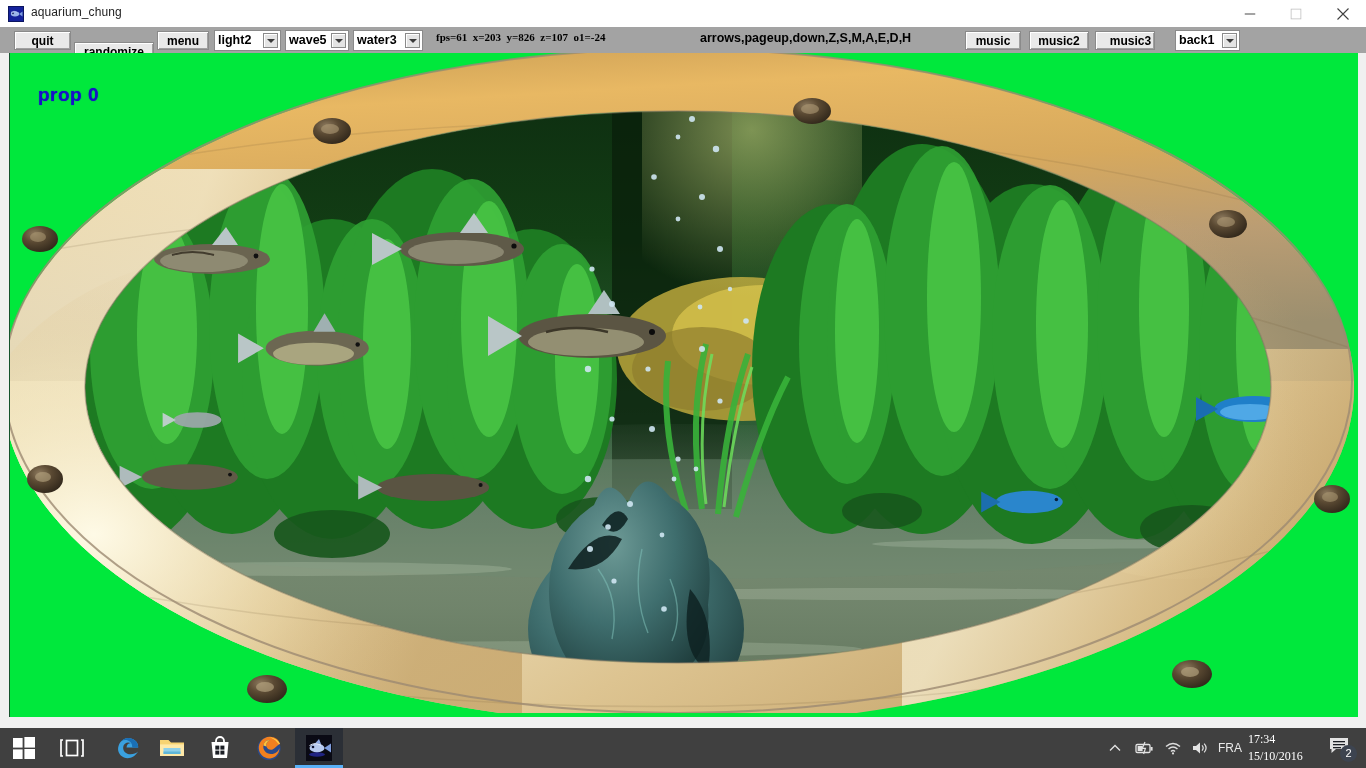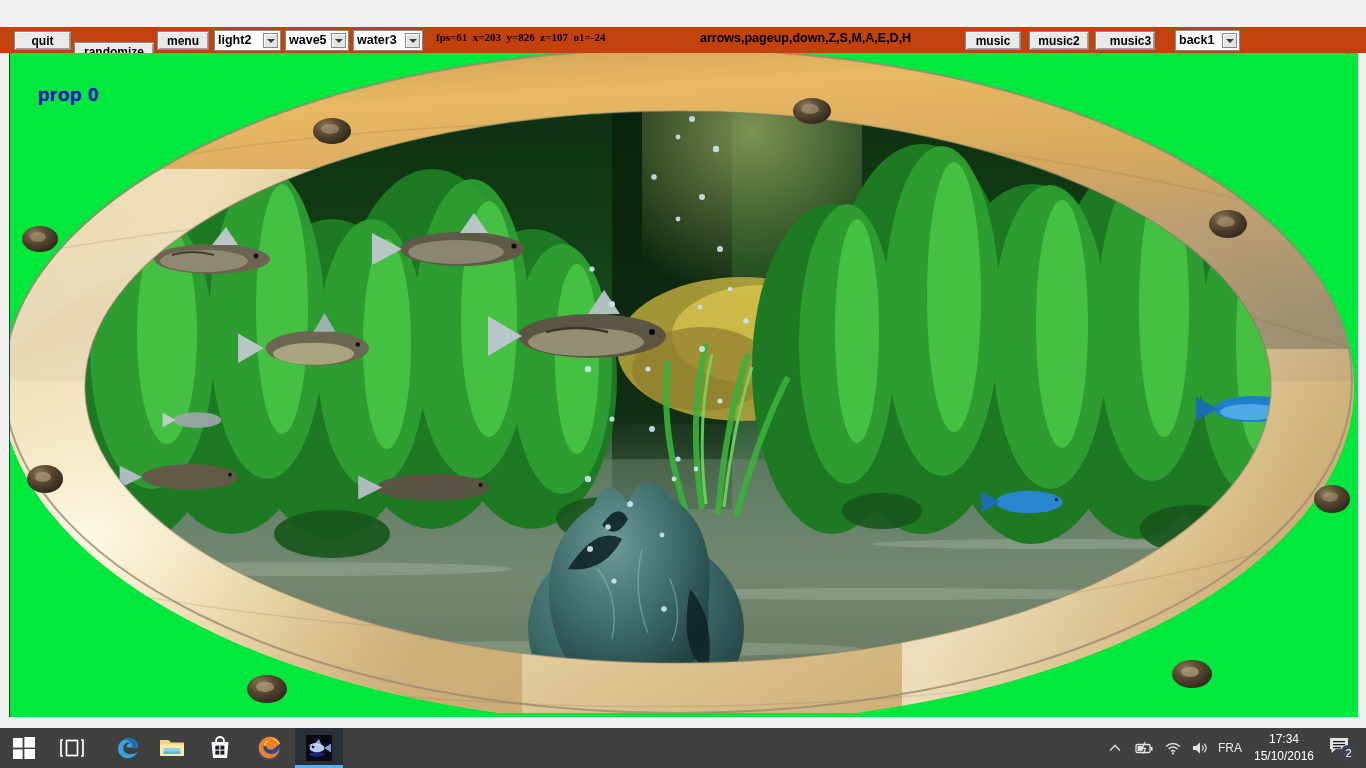--- a/index.html
+++ b/index.html
@@ -16,21 +16,21 @@
   #app-icon svg{display:block;}
   #title-text{position:absolute;left:31px;top:5px;font-size:12px;color:#222;
               font-family:"Liberation Sans",sans-serif;letter-spacing:.1px;}
   .win-btn{position:absolute;top:0;width:46px;height:27px;cursor:default;}
   #btn-min{right:93px;}
   #btn-max{right:47px;}
   #btn-close{right:0px;}
   .win-btn svg{position:absolute;left:50%;top:50%;transform:translate(-50%,-50%);}
 
   
-  #toolbar{position:absolute;left:0;top:27px;width:1366px;height:26px;background:#c2410c;}
+  #toolbar{position:absolute;left:0;top:27px;width:1366px;height:26px;background:#a3a3a3;}
   .tb-btn{position:absolute;top:4px;height:19px;background:#e9e9e9;
           border:1px solid #8a8a8a;box-shadow:inset 1px 1px 0 #ffffff, inset -1px -1px 0 #a0a0a0;
           font-family:"Liberation Sans",sans-serif;font-size:12px;font-weight:bold;color:#000;
           text-align:center;line-height:18px;cursor:default;box-sizing:border-box;}
   .tb-combo{position:absolute;top:3px;height:21px;background:#ffffff;
             border:1px solid #8a8a8a;box-sizing:border-box;cursor:default;}
   .tb-combo .cb-val{position:absolute;left:3px;top:1px;font-size:12.5px;font-weight:bold;
                     color:#000;font-family:"Liberation Sans",sans-serif;line-height:17px;}
   .tb-combo .cb-arrow{position:absolute;right:2px;top:2px;width:15px;height:15px;
                       background:#e4e4e4;border:1px solid #8a8a8a;box-sizing:border-box;
@@ -57,34 +57,61 @@
   #taskbar{position:absolute;left:0;top:728px;width:1366px;height:40px;background:#404040;}
   .tb-item{position:absolute;top:0;width:48px;height:40px;cursor:default;}
   .tb-item svg{position:absolute;left:50%;top:50%;transform:translate(-50%,-50%);}
   .tb-active{background:#2b2f36;}
   .tb-underline{position:absolute;bottom:0;height:3px;background:#59b0f7;}
   #tray{position:absolute;right:0;top:0;height:40px;}
   .tray-ico{position:absolute;top:0;height:40px;width:26px;cursor:default;}
   .tray-ico svg{position:absolute;left:50%;top:50%;transform:translate(-50%,-50%);}
   #tray-lang{position:absolute;right:124px;top:13px;font-size:12px;color:#e8e8e8;
              font-family:"Liberation Sans",sans-serif;}
-  #clock{position:absolute;right:46px;top:3px;width:72px;text-align:center;color:#fff;
-         font-family:Liberation Sans, sans-serif;}
+  #clock{position:absolute;right:46px;top:3px;width:72px;text-align:left;color:#fff;
+         font-family:Liberation Serif, serif;}
   #clock .t{font-size:12px;line-height:17px;}
   #clock .d{font-size:12px;line-height:17px;}
   #notif{position:absolute;right:4px;top:0;width:40px;height:40px;cursor:default;}
   #notif-badge{position:absolute;right:5px;bottom:6px;width:17px;height:17px;border-radius:50%;
                background:#3d4450;color:#fff;font-size:11px;text-align:center;line-height:17px;
                font-family:"Liberation Sans",sans-serif;}
 </style>
 </head>
 <body>
 
 <div id="app-window">
 
+  <div id="title-bar">
+    <div id="app-icon">
+      <svg width="14" height="14" viewBox="0 0 14 14">
+        <ellipse cx="6" cy="7" rx="4.2" ry="2.4" fill="#9ab4e8"></ellipse>
+        <polygon points="10,7 13.5,4.4 13.5,9.6" fill="#7e9ddd"></polygon>
+        <circle cx="4" cy="6.4" r=".8" fill="#10184f"></circle>
+        <path d="M2 5.4 Q5 3.2 8 5.2" stroke="#cfe0ff" stroke-width=".7" fill="none"></path>
+      </svg>
+    </div>
+    <div id="title-text">aquarium_chung</div>
+
+    <div class="win-btn" id="btn-min">
+      <svg width="11" height="11" viewBox="0 0 11 11">
+          <rect x="0" y="5" width="11" height="1" fill="#4a4a4a"></rect>
+        </svg>
+    </div>
+    <div class="win-btn" id="btn-max">
+      <svg width="11" height="11" viewBox="0 0 11 11">
+          <rect x="0.5" y="0.5" width="10" height="10" fill="none" stroke="#bdbdbd" stroke-width="1"></rect>
+        </svg>
+    </div>
+    <div class="win-btn" id="btn-close">
+      <svg width="12" height="12" viewBox="0 0 12 12">
+        <path d="M0.5 0.5 L11.5 11.5 M11.5 0.5 L0.5 11.5" stroke="#404040" stroke-width="1.1"></path>
+      </svg>
+    </div>
+  </div>
 
   <div id="toolbar">
 
     <div class="tb-btn" style="left:14px;width:57px;">quit</div>
     <div class="tb-btn" style="left:74px;width:80px;margin-top:11px;">randomize</div>
     <div class="tb-btn" style="left:157px;width:52px;">menu</div>
 
     <div class="tb-combo" style="left:214px;width:67px;">
       <span class="cb-val">light2</span>
       <span class="cb-arrow"></span>

